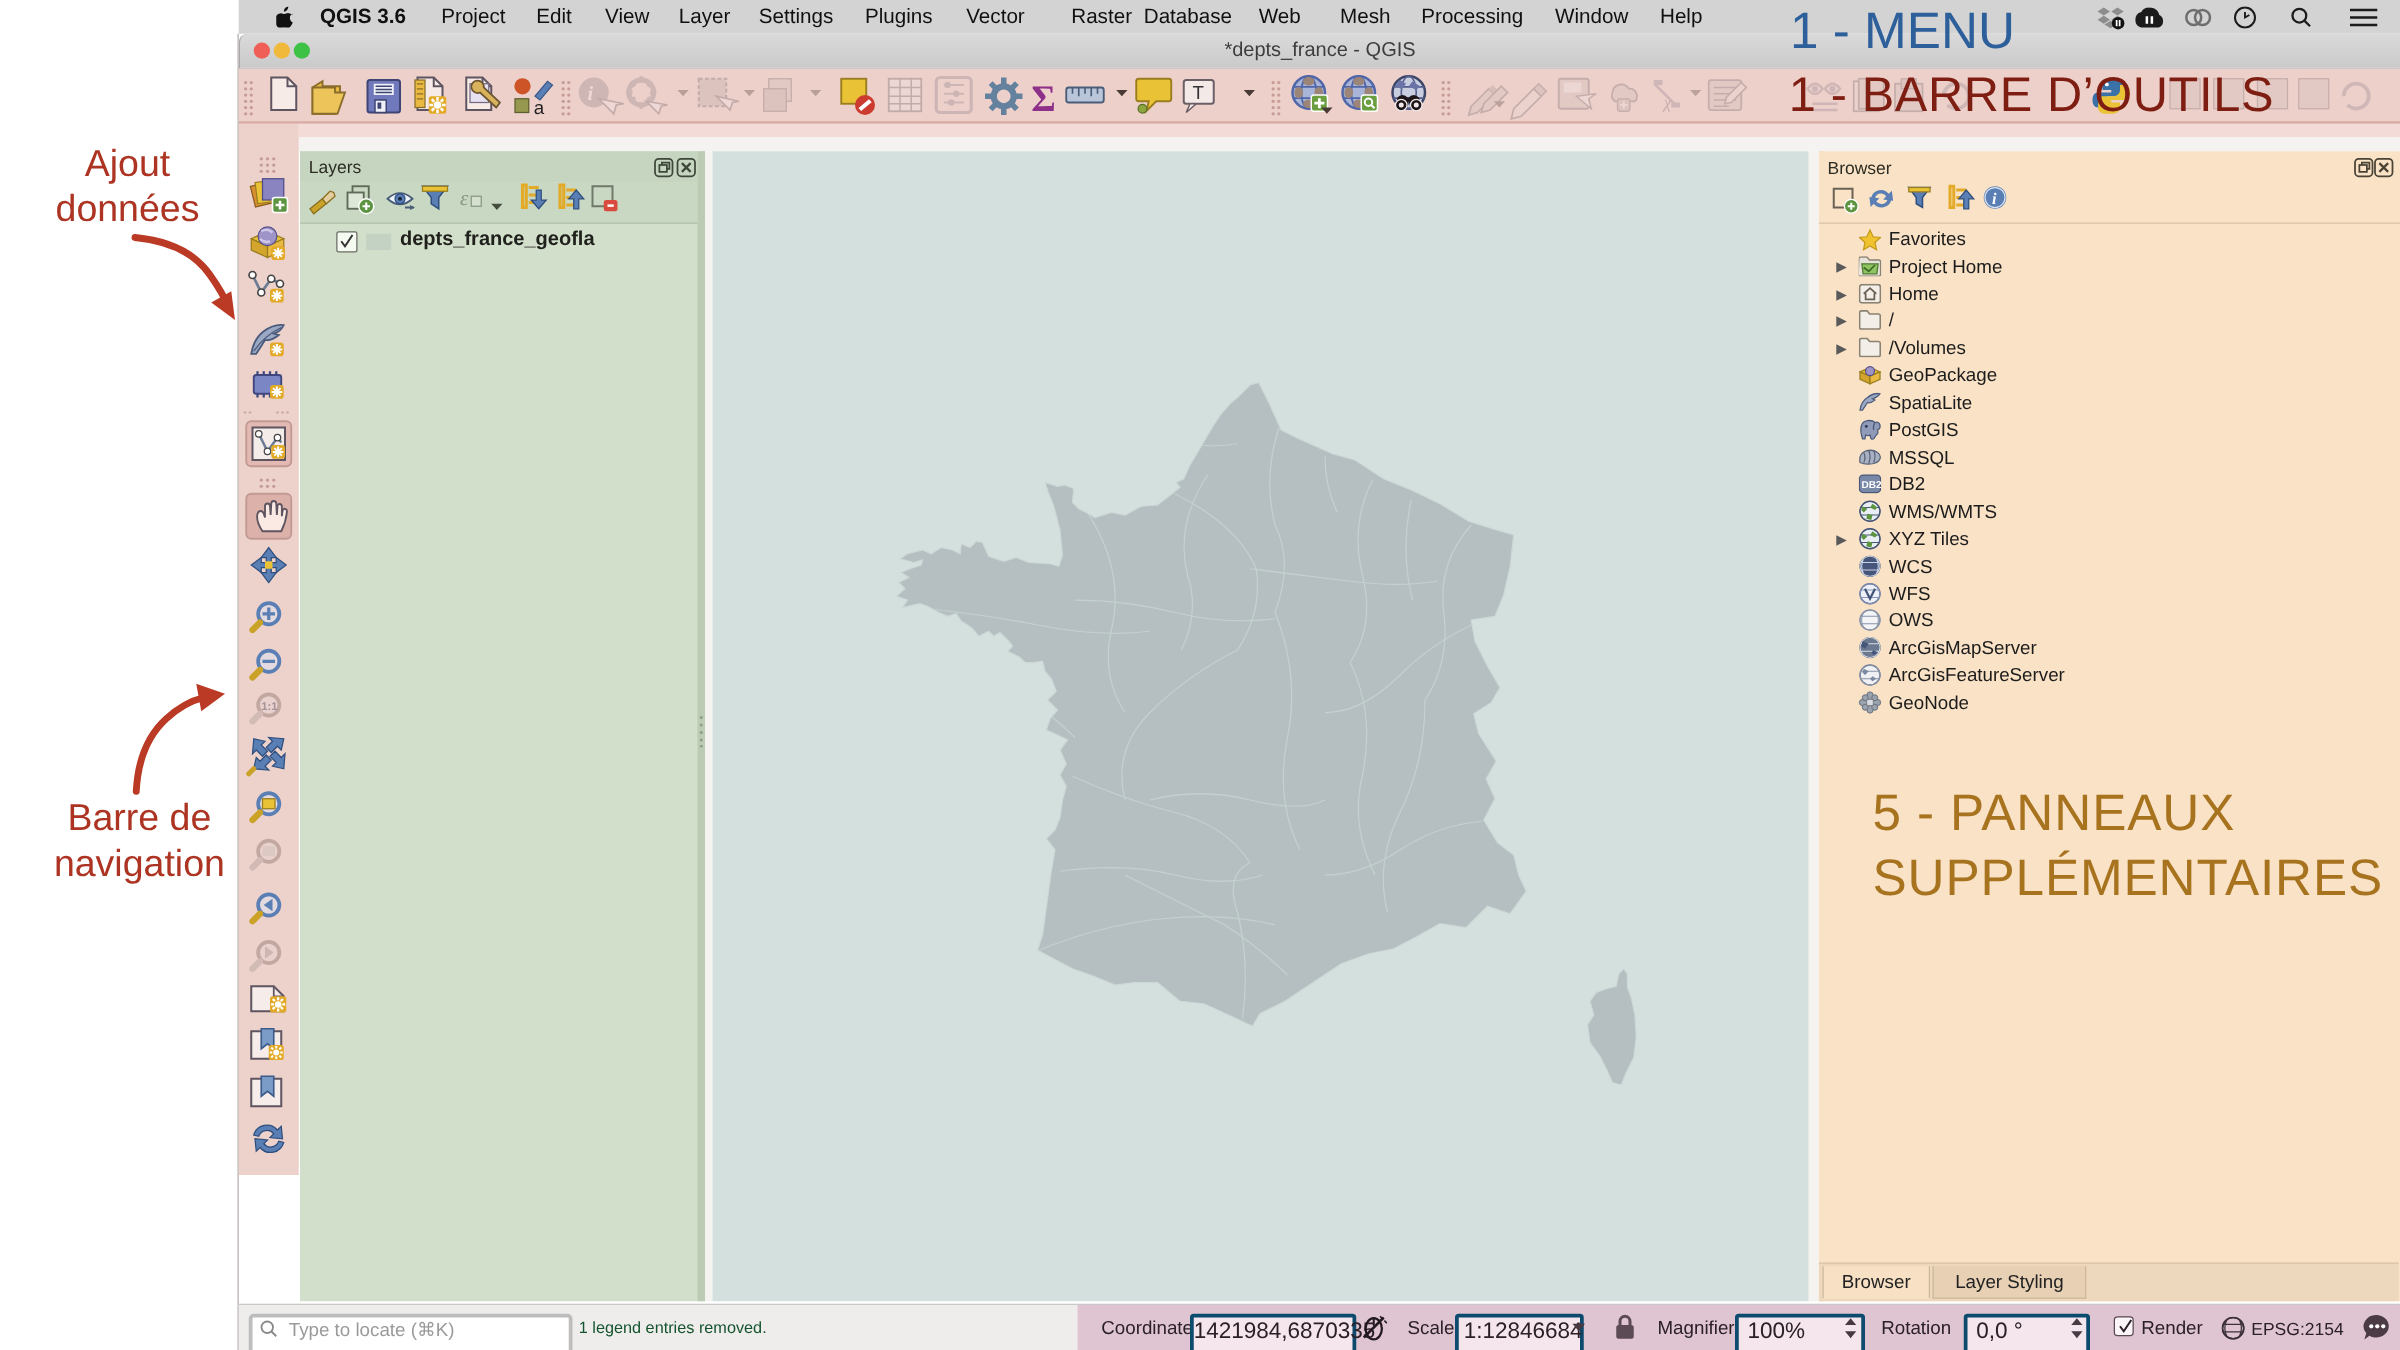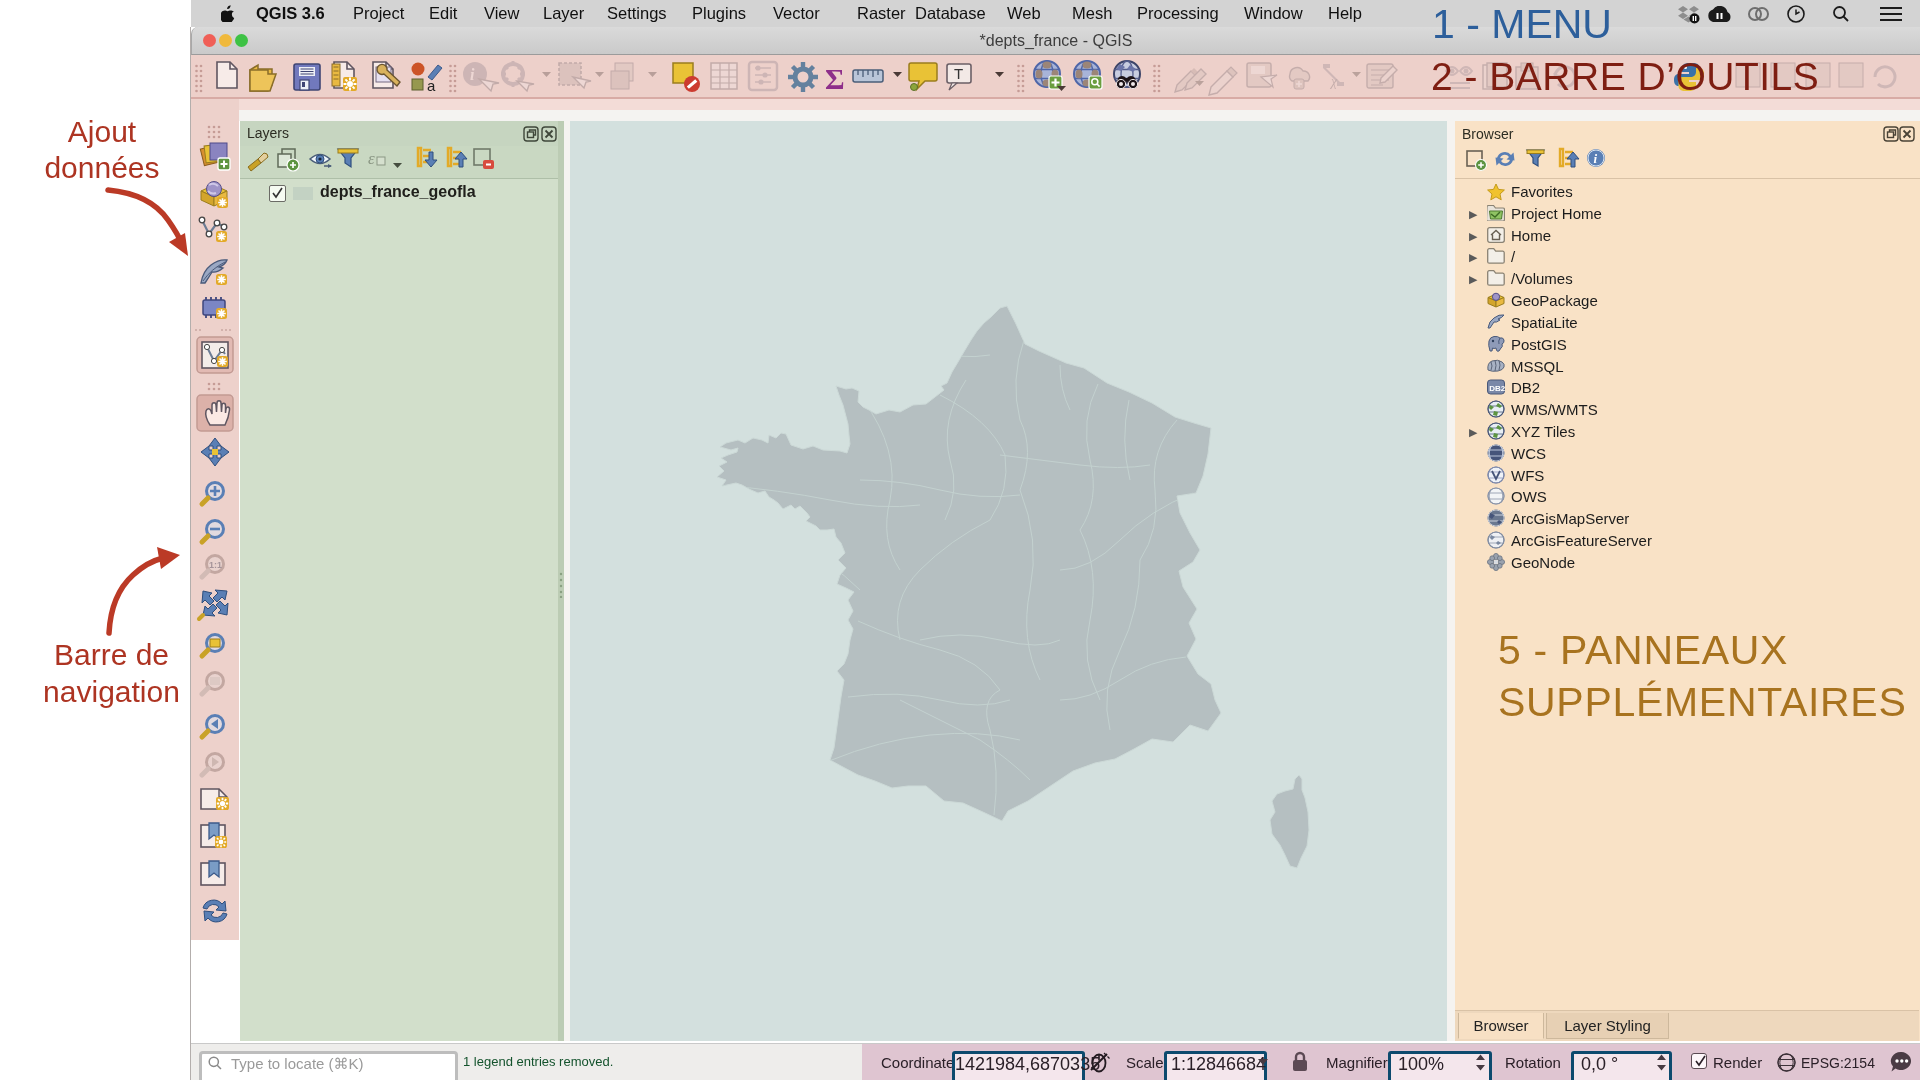--- a/index.html
+++ b/index.html
@@ -820,21 +820,21 @@
     <span class="sb-label" style="left:1610px;font-size:14px;top:11px">EPSG:2154</span>
     <svg class="abs" style="left:1699px;top:7px" width="23" height="23" viewBox="0 0 23 23">
         <path d="M11.5 1 a10 9 0 1 1 -6 16.5 l-4 3 1.5 -5 a10 9 0 0 1 8.5 -14.5 z" fill="#4a3b44"></path>
         <circle cx="7" cy="10" r="1.7" fill="#fff"></circle>
         <circle cx="11.8" cy="10" r="1.7" fill="#fff"></circle>
         <circle cx="16.6" cy="10" r="1.7" fill="#fff"></circle>
       </svg>
   </div>
 
   <div class="ann a1">1 - MENU</div>
-  <div class="ann a2">2 - BARRE D’OUTILS</div>
+  <div class="ann a2">1 - BARRE D’OUTILS</div>
   <div class="ann a5">5 - PANNEAUX<br>SUPPLÉMENTAIRES</div>
   <div class="sidelabel lab2">Barre de<br>navigation</div>
   <div class="sidelabel lab1">Ajout<br>données</div>
   <svg class="abs" style="left:95px;top:180px" width="110" height="90" viewBox="0 0 110 90">
     <path d="M13,10 Q55,14 73,40 Q83,54 88,66" fill="none" stroke="#bb3a26" stroke-width="5.5" stroke-linecap="round"></path>
     <path d="M74,62 L93,76 L90,53 Z" fill="#bb3a26"></path>
   </svg>
   <svg class="abs" style="left:95px;top:545px" width="100" height="95" viewBox="0 0 100 95">
     <path d="M14,88 Q16,50 38,30 Q52,17 68,13" fill="none" stroke="#bb3a26" stroke-width="5.5" stroke-linecap="round"></path>
     <path d="M62,2 L85,10 L66,24 Z" fill="#bb3a26"></path>

